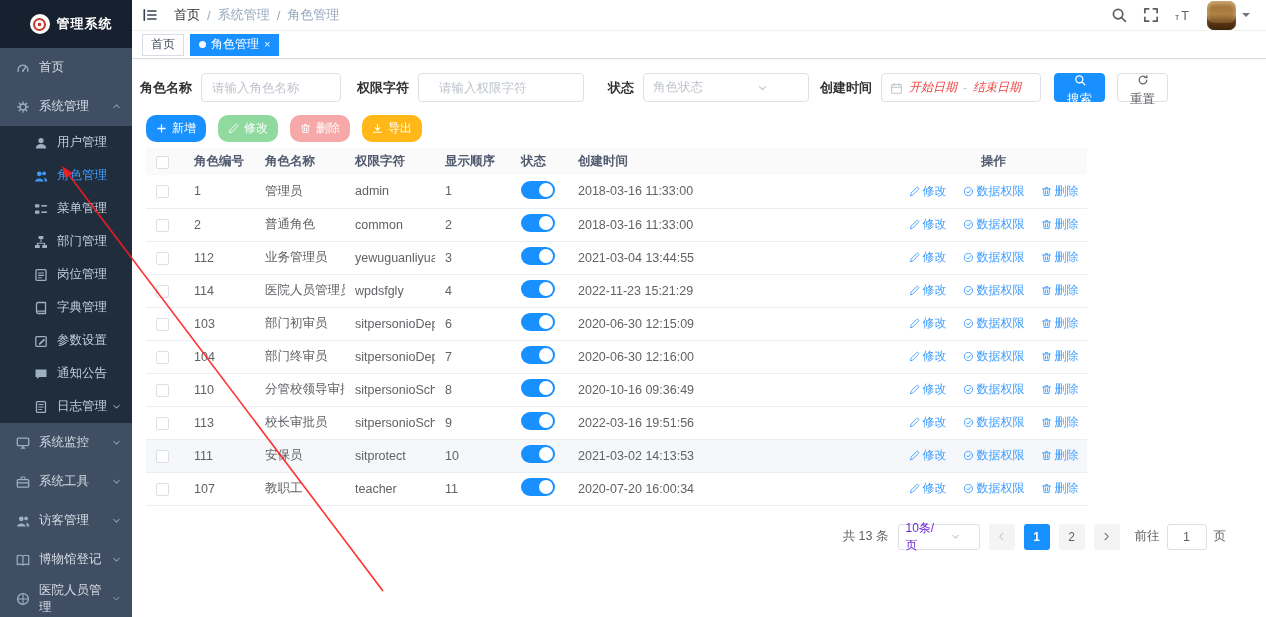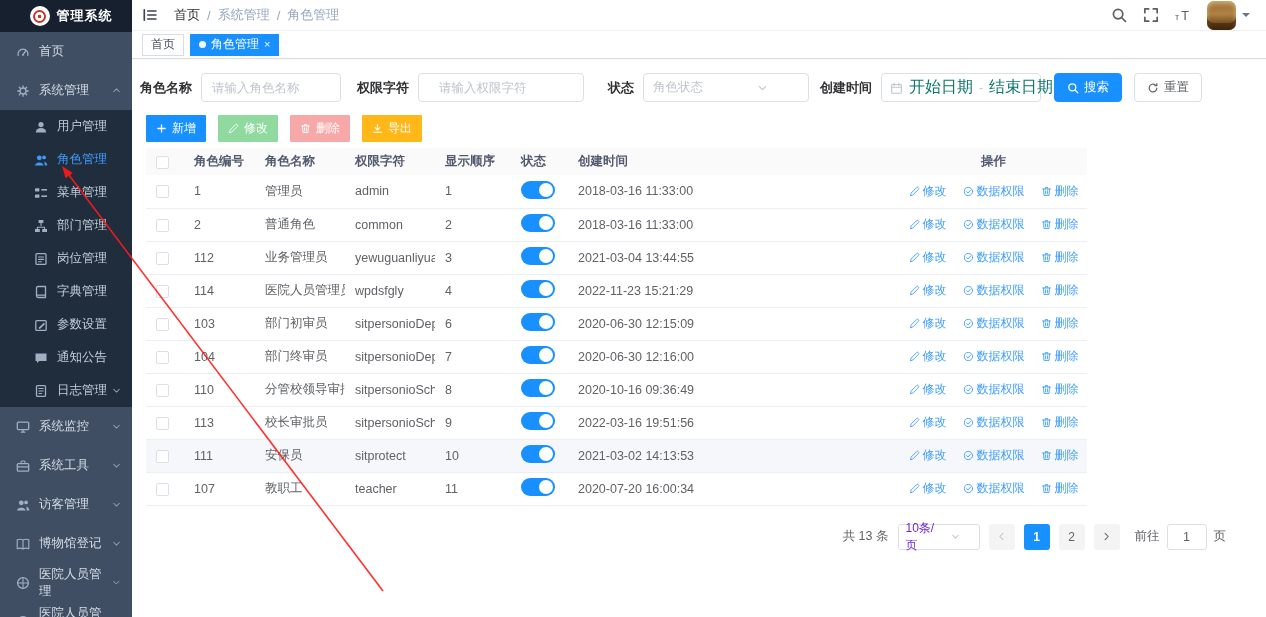--- a/index.html
+++ b/index.html
@@ -2,21 +2,21 @@
 <html><head>
 <meta charset="utf-8">
 <style>
   * { margin:0; padding:0; box-sizing:border-box; }
   html,body { width:1266px; height:617px; overflow:hidden; background:#fff;
     font-family:"Liberation Sans","DejaVu Sans",sans-serif; }
   .app { position:relative; width:1266px; height:617px; }
 
   
   .sidebar { position:absolute; left:0; top:0; width:132px; height:617px; background:#3f4e63; z-index:2; }
-  .logo { height:32px; background:#16202e; display:flex; align-items:center; justify-content:center; gap:7px;padding-left:10px; }
+  .logo { height:48px; background:#16202e; display:flex; align-items:center; justify-content:center; gap:7px;padding-left:10px; }
   .logo-badge { width:20px; height:20px; border-radius:50%; background:#fff; display:flex; align-items:center; justify-content:center; }
   .logo-badge i { display:block; width:13px; height:13px; border:2px solid #c0392b; border-radius:50%; background:radial-gradient(circle,#c0392b 28%,#fff 32%); }
   .logo-text { color:#fff; font-size:13px; font-weight:bold; letter-spacing:1px; }
   .menu { width:100%; }
   .m-item { display:flex; align-items:center; cursor:pointer; color:#d5dce5; font-size:12.5px; }
   .m-item.top { height:39px; padding-left:16px; }
   .m-item.sub { height:33px; padding-left:34px; background:#1f2d3d; color:#c3cdd9; }
   .m-item .mi { width:14px; height:14px; margin-right:9px; color:#9fb0c2; flex:0 0 auto; }
   .m-item .mi svg { display:block; }
   .m-item.active, .m-item.active .mi { color:#3f9bfa; }
@@ -49,30 +49,30 @@
   .f-label { font-size:13px; font-weight:bold; color:#303133; white-space:nowrap; margin-right:9px; }
   .f-input { height:29px; border:1px solid #dcdfe6; border-radius:4px; background:#fff; font-size:12.5px; color:#606266; padding:0 10px; outline:none; }
   .f-input::placeholder { color:#bfc4cc; }
   .w140 { width:140px; margin-right:16px; }
   .w140b { width:166px; margin-right:24px;padding-left:20px; }
   .f-select { width:166px; height:29px; border:1px solid #dcdfe6; border-radius:4px; display:flex; align-items:center; padding:0 9px; margin-right:11px; cursor:pointer; }
   .f-select span { font-size:12.5px; color:#bfc4cc; flex:1; }
   .f-select .sv { width:12px; height:12px; color:#c0c4cc; }
   .daterange { width:160px; height:29px; border:1px solid #dcdfe6; border-radius:4px; display:flex; align-items:center; padding:0 8px; gap:6px; margin-right:13px; }
   .daterange .cal { width:13px; height:13px; color:#c0c4cc; flex:0 0 auto; }
-  .daterange .dph { font-size:16px; color:#0f766e; white-space:nowrap; }
+  .daterange .dph { font-size:12px; color:#ef4444; white-space:nowrap;font-style:italic; }
   .daterange .sep { color:#bfc4cc; font-size:12px; }
-  .btn { height:29px; border-radius:4px; border:1px solid transparent; display:inline-flex; align-items:center; gap:5px; font-size:12.5px; padding:0 12px; cursor:pointer; background:#fff; }
+  .btn { height:29px; border-radius:4px; border:1px solid transparent; display:inline-flex; align-items:center; gap:5px; font-size:12.5px; padding:0 12px; cursor:pointer; background:#fff;flex-direction:column; }
   .btn .bi { width:12px; height:12px; }
   .btn-primary { background:#1890ff; border-color:#1890ff; color:#fff; margin-right:12px; }
   .btn-plain { border-color:#dcdfe6; color:#606266;text-align:center; }
 
   
   .toolbar { display:flex; gap:12px; margin:13px 0 0 6px; }
-  .tbtn { height:27px; border-radius:1px; display:inline-flex; align-items:center; gap:5px; font-size:12px; padding:0 10px; color:#fff; border:none; cursor:pointer; }
+  .tbtn { height:27px; border-radius:10px; display:inline-flex; align-items:center; gap:5px; font-size:12px; padding:0 10px; color:#fff; border:none; cursor:pointer; }
   .tbtn .bi { width:11px; height:11px; }
   .tbtn.primary { background:#1890ff; }
   .tbtn.success-disabled { background:#90d99f; cursor:not-allowed; }
   .tbtn.danger-disabled { background:#f7a8a8; cursor:not-allowed; }
   .tbtn.warning { background:#ffb817; }
 
   
   table.grid { border-collapse:collapse; table-layout:fixed; width:941px; margin:6px 0 0 6px; font-size:12.5px; color:#606266; }
   .grid th { background:#fafafa; font-weight:bold; color:#515a6e; height:27px; text-align:left; padding:0 0 0 10px; font-size:12.5px; }
   .grid td { height:33px; border-bottom:1px solid #ebeef5; padding:0 0 0 10px; white-space:nowrap; overflow:hidden; }

